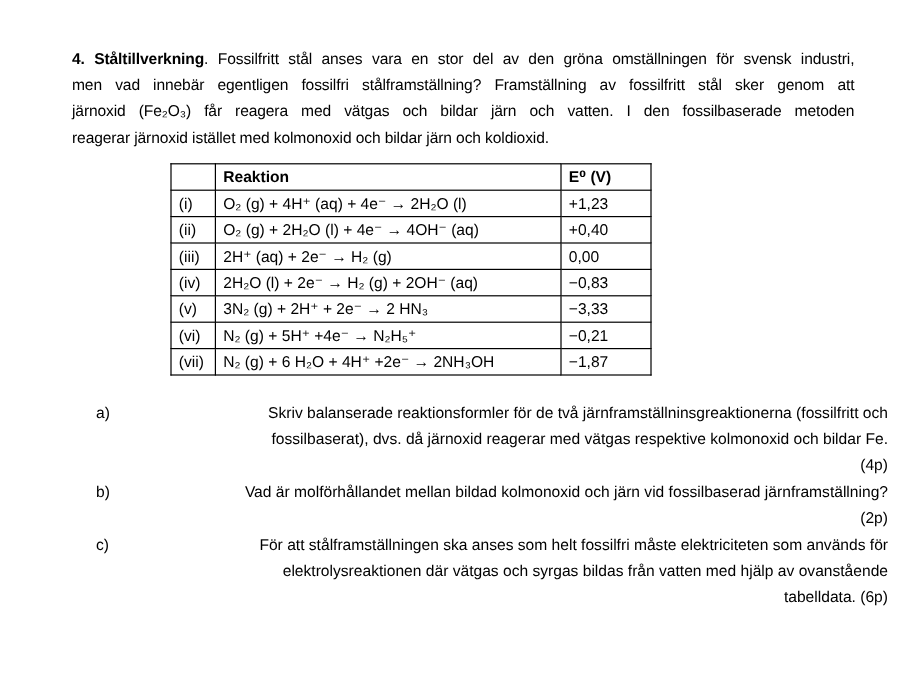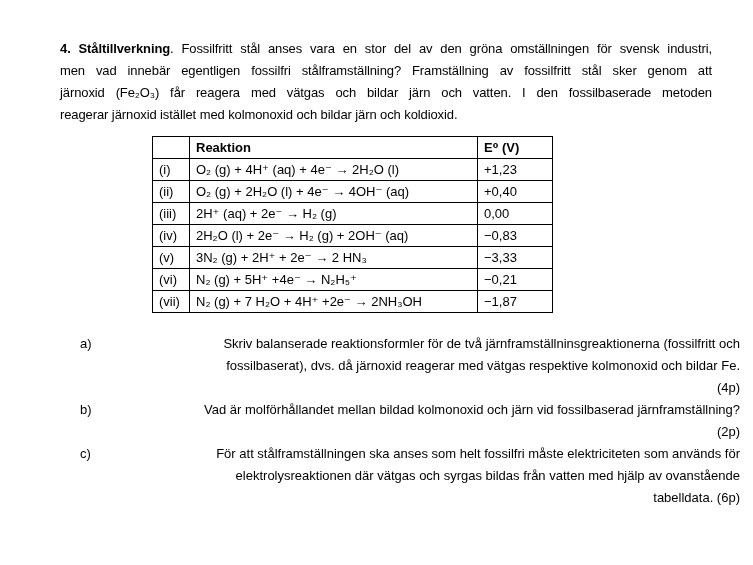--- a/index.html
+++ b/index.html
@@ -26,21 +26,21 @@
   .intro .jl {
     text-align: justify;
     text-align-last: justify;
     white-space: normal;
   }
   .intro .ll { text-align: left; }
   .b { font-weight: bold; }
 
   table.reactions {
     position: absolute;
-    left: 152px;
+    left: 142px;
     top: 136px;
     border-collapse: collapse;
     font-size: 13px;
     color: #000000;
   }
   table.reactions td, table.reactions th {
     border: 1px solid #000000;
     height: 21px;
     padding: 0 6px;
     vertical-align: middle;
@@ -117,21 +117,21 @@
       <td>3N₂ (g) + 2H⁺ + 2e⁻ → 2 HN₃</td>
       <td>−3,33</td>
     </tr>
     <tr>
       <td class="idx">(vi)</td>
       <td>N₂ (g) + 5H⁺ +4e⁻ → N₂H₅⁺</td>
       <td>−0,21</td>
     </tr>
     <tr>
       <td class="idx">(vii)</td>
-      <td>N₂ (g) + 7 H₂O + 4H⁺ +2e⁻  → 2NH₃OH</td>
+      <td>N₂ (g) + 6 H₂O + 4H⁺ +2e⁻  → 2NH₃OH</td>
       <td>−1,87</td>
     </tr>
   </tbody>
     </table>
 
   <div class="questions">
 
     <div class="q-item">
       <div class="q-label">a)</div>
       <div class="q-text">

